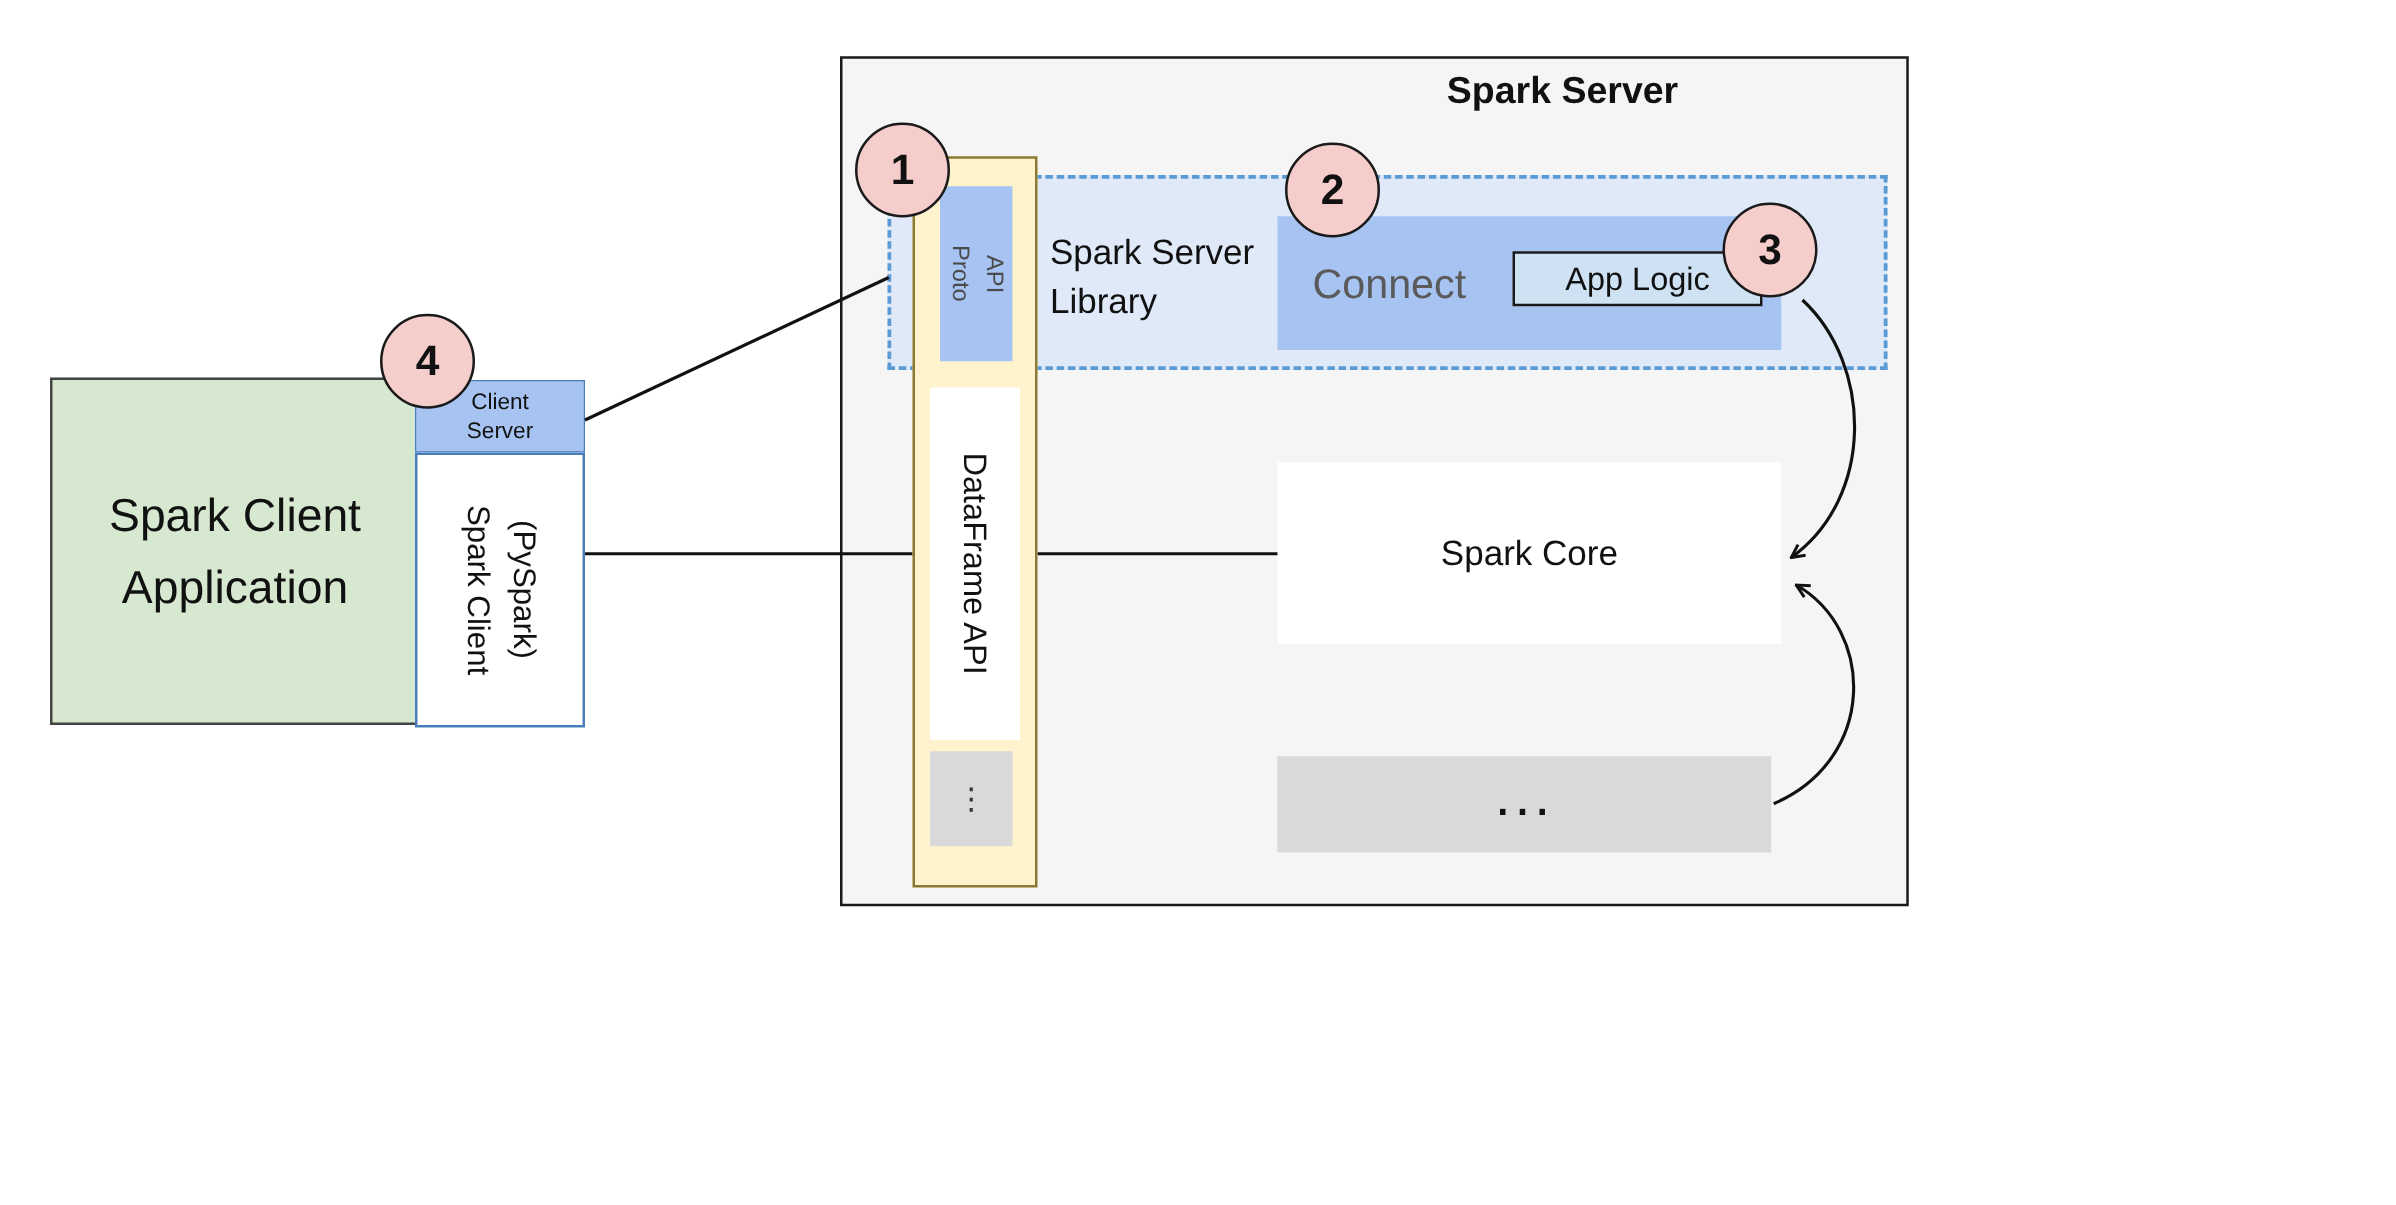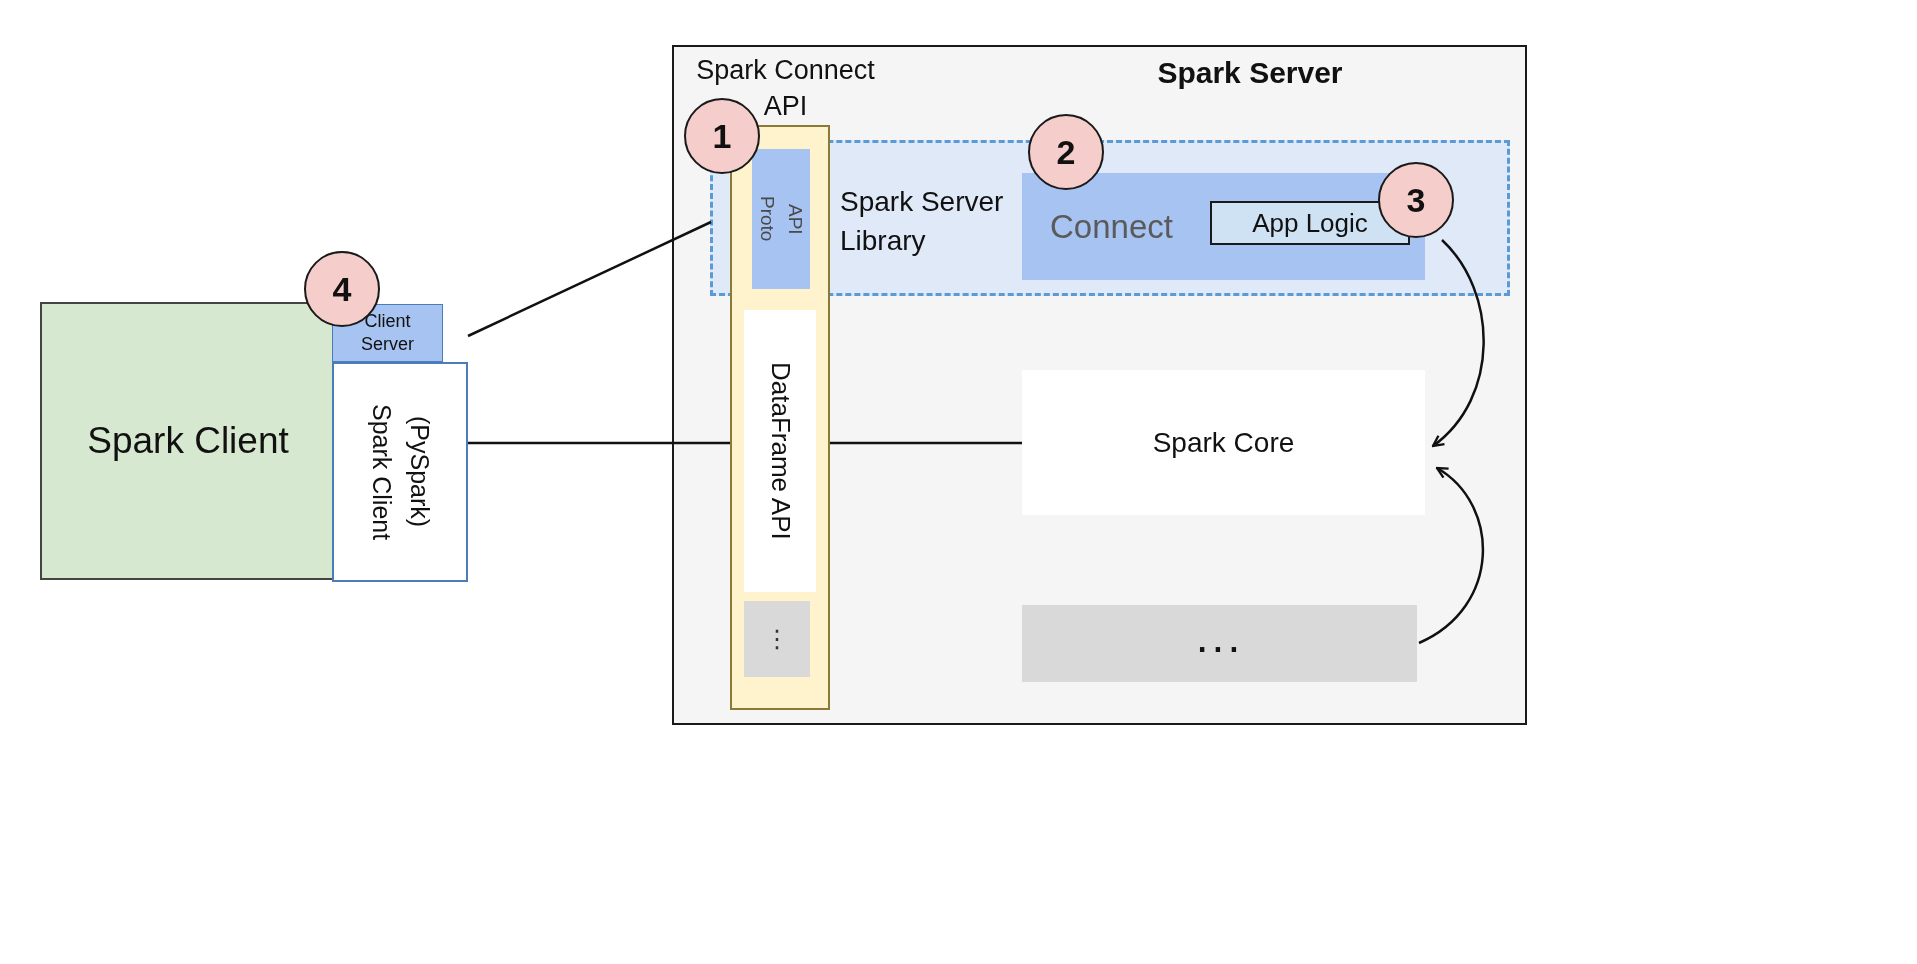--- a/index.html
+++ b/index.html
@@ -84,21 +84,21 @@
   .bottom-ellipsis-box > span { transform:translateY(-8px); }
 
   
   .client-app-box {
     left:40px; top:302px; width:296px; height:278px;
     background:var(--green-fill,#d7e8d0);
     border:2.5px solid var(--green-border,#444444); z-index:2;
     flex-direction:column; font-size:37px; line-height:1.55; text-align:center;
   }
   .client-package-box {
-    left:332px; top:304px; width:111px; height:58px;
+    left:332px; top:304px; width:136px; height:58px;
     background:var(--blue-fill,#a7c3f2);
     border:1.5px solid var(--client-border,#4a7ebb); z-index:3;
     flex-direction:column; font-size:18px; line-height:1.3;
   }
   .spark-client-box {
     left:332px; top:362px; width:136px; height:220px;
     background:#ffffff; border:2px solid var(--client-border,#4a7ebb); z-index:3;
   }
   .spark-client-box .vtext { font-size:25px; line-height:1.5; }
 
@@ -124,24 +124,20 @@
 <div class="container">
 
   <div class="abs server-box"></div>
 
   <svg class="layer behind">
     <line x1="466" y1="443" x2="1030" y2="443" stroke="#111111" stroke-width="2.5"></line>
   </svg>
 
   <div class="abs server-title">Spark Server</div>
 
-  <div class="abs connect-label">
-    <div>Spark Connect</div>
-    <div>API</div>
-  </div>
 
   <div class="abs library-region"></div>
   <div class="abs library-label">
     <div>Spark Server</div>
     <div>Library</div>
   </div>
 
   <div class="abs plugin-box">
     <span>Connect</span>
   </div>
@@ -170,20 +166,21 @@
   <div class="abs core-box center">
     <span>Spark Core</span>
   </div>
 
   <div class="abs bottom-ellipsis-box center">
     <span>...</span>
   </div>
 
   <div class="abs client-app-box center">
     <div>Spark Client</div>
+    <div>Application</div>
   </div>
 
   <div class="abs client-package-box center">
     <div>Client</div>
     <div>Server</div>
   </div>
 
   <div class="abs spark-client-box center">
     <div class="vtext">
       <span>Spark Client</span>

